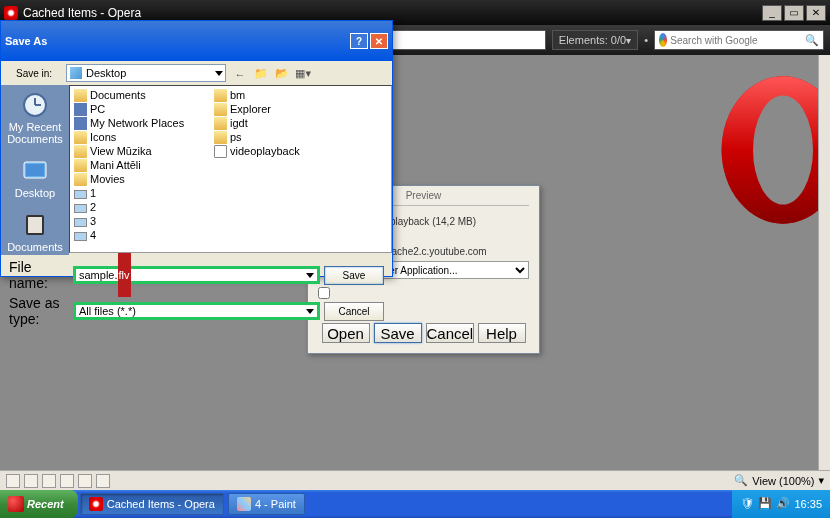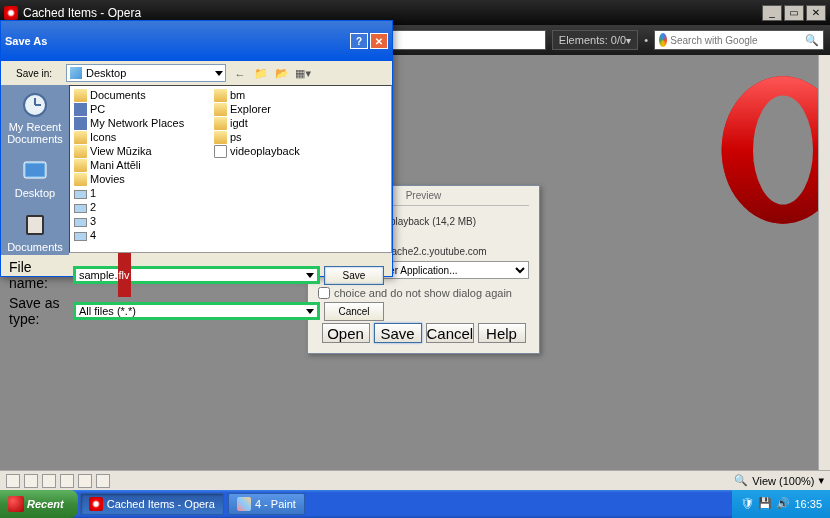--- a/index.html
+++ b/index.html
@@ -162,21 +162,20 @@
     <div class="dlg-row">
         <span class="lbl">From:</span>
         <span class="val">v5.lscache2.c.youtube.com</span>
       </div>
     <div class="dlg-row">
         <span class="lbl">n with:</span>
       <select class="dlg-select"><option>Other Application...</option></select>
     </div>
     <div class="dlg-check">
       <input type="checkbox" style="">
-      <span>choice and do not show dialog again</span>
     </div>
   </div>
   <div class="dlg-btns">
     <button class="dlg-btn">Open</button>
     <button class="dlg-btn primary">Save</button>
     <button class="dlg-btn">Cancel</button>
     <button class="dlg-btn">Help</button>
   </div>
 </div>
 

